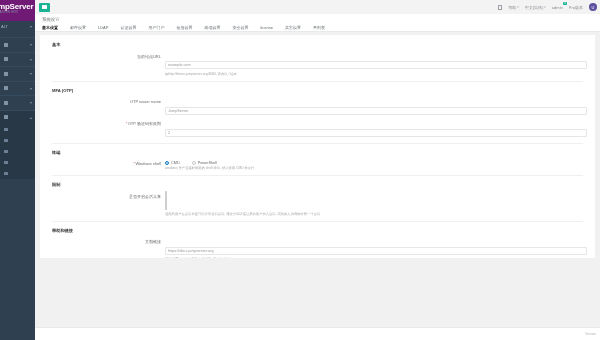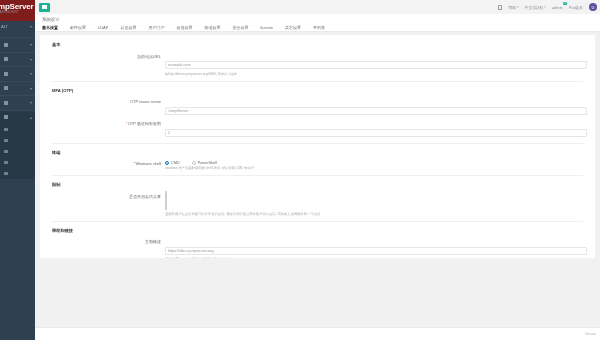--- a/index.html
+++ b/index.html
@@ -13,21 +13,21 @@
 
   
   .sidebar {
     position: absolute; left: 0; top: 0;
     width: 35px; height: 340px;
     background: #2f4050;
     overflow: hidden;
   }
   .logo-box {
     height: 21px; padding: 2px 16px 0 2px;
-    background: #7f1d1d;
+    background: #701a75;
   }
   .logo-main {
     color: #fff; font-size: 8px; font-weight: bold;
     letter-spacing: -0.2px; white-space: nowrap;
     margin-left: -4px;
   }
   .logo-sub {
     color: #8a9aa8; font-size: 2.6px; white-space: nowrap;
     margin-left: -4px; letter-spacing: 0.1px;
   }

